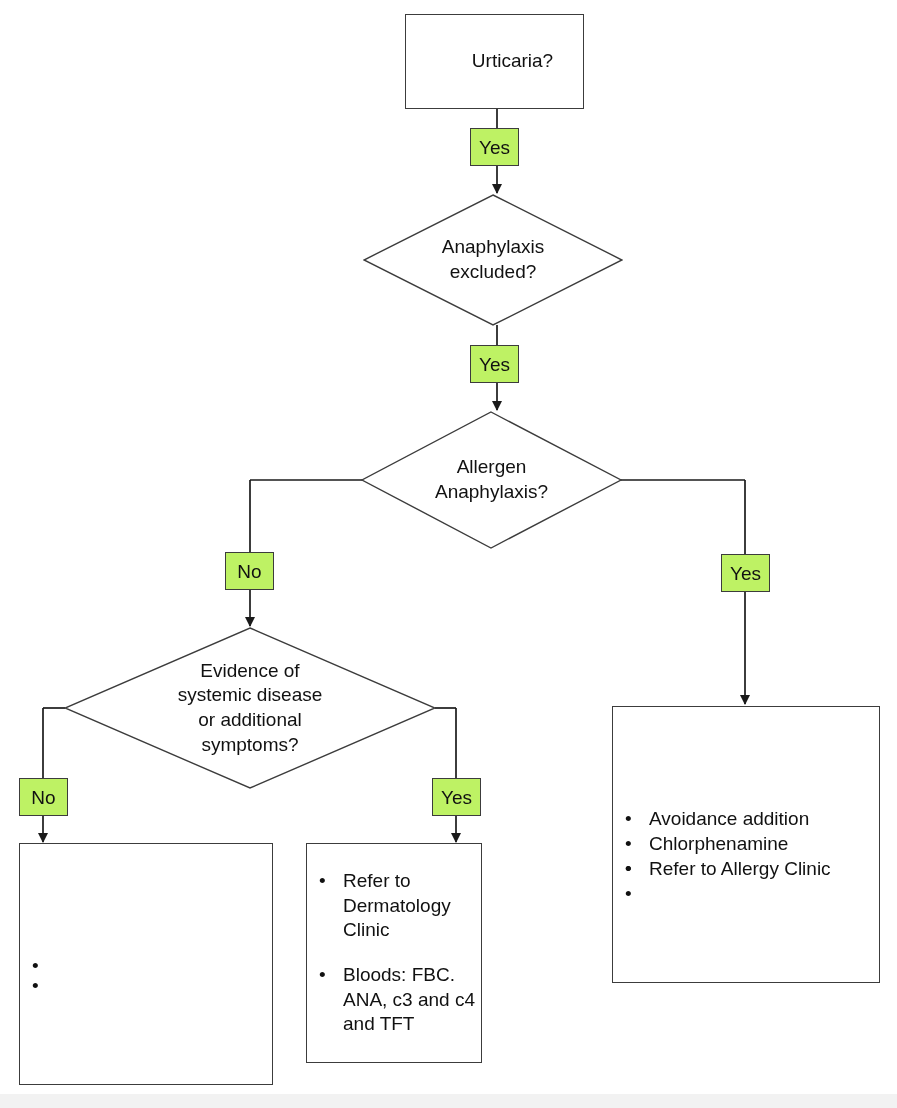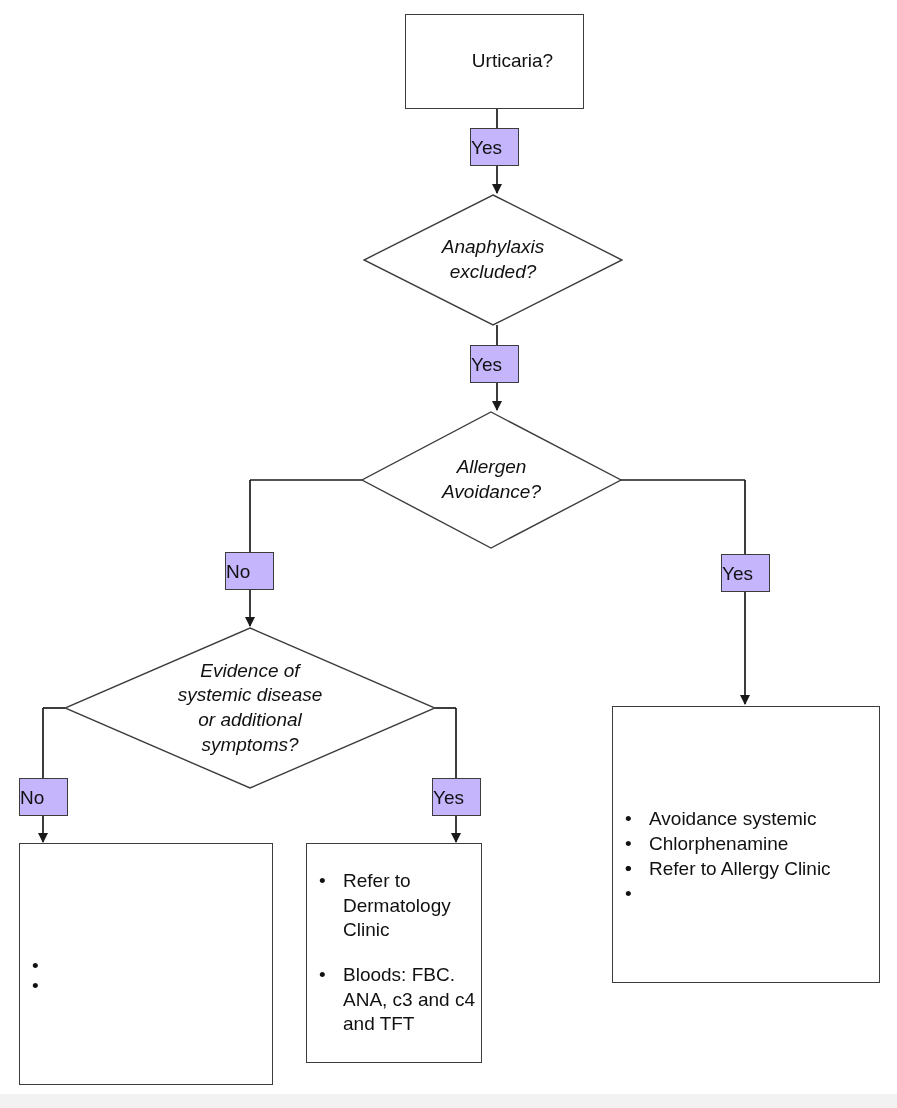--- a/index.html
+++ b/index.html
@@ -40,33 +40,33 @@
     justify-content: center;
     text-align: center;
     font-size: 19px;
     line-height: 1.28;
     color: #111111;
     padding-left: 36px;
   }
   
   .label-box {
     border: 1.6px solid #3c3c3c;
-    background: #c4b5fd;
+    background: #bef264;
     display: flex;
     align-items: center;
+    justify-content: center;
     font-size: 19px;
     line-height: 1;
     color: #111111;
     z-index: 5;
   }
   
   .diamond {
     position: absolute;
     background: transparent;
-    font-style: italic;
   }
   .diamond svg {
     position: absolute;
     left: 0;
     top: 0;
     display: block;
   }
   .diamond .dtext {
     position: absolute;
     left: 0;
@@ -188,21 +188,21 @@
 
   <div class="node label-box" style="left:470px; top:345px; width:49px; height:38px;">
     <span>Yes</span>
   </div>
 
   <div class="diamond" style="left:361px; top:411px; width:261px; height:138px;">
     <svg width="261" height="138" viewBox="0 0 261 138" xmlns="http://www.w3.org/2000/svg">
       <polygon points="130,1 260,69 130,137 1,69" fill="#ffffff" stroke="#3c3c3c" stroke-width="1.4"></polygon>
     </svg>
     <div class="dtext">Allergen
-Avoidance?</div>
+Anaphylaxis?</div>
   </div>
 
   <div class="node label-box" style="left:225px; top:552px; width:49px; height:38px;">
     <span>No</span>
   </div>
 
   <div class="node label-box" style="left:721px; top:554px; width:49px; height:38px;">
     <span>Yes</span>
   </div>
 
@@ -245,21 +245,21 @@
         <span class="dot">•</span>
         <span>Bloods: FBC. ANA, c3 and c4 and TFT</span>
       </li>
     </ul>
   </div>
 
   <div class="node bulletbox tight" style="left:612px; top:706px; width:268px; height:277px;">
     <ul>
       <li>
         <span class="dot">•</span>
-        <span>Avoidance systemic</span>
+        <span>Avoidance addition</span>
       </li>
       <li>
         <span class="dot">•</span>
         <span>Chlorphenamine</span>
       </li>
       <li>
         <span class="dot">•</span>
       </li>
       <li>
         <span class="dot">•</span>

